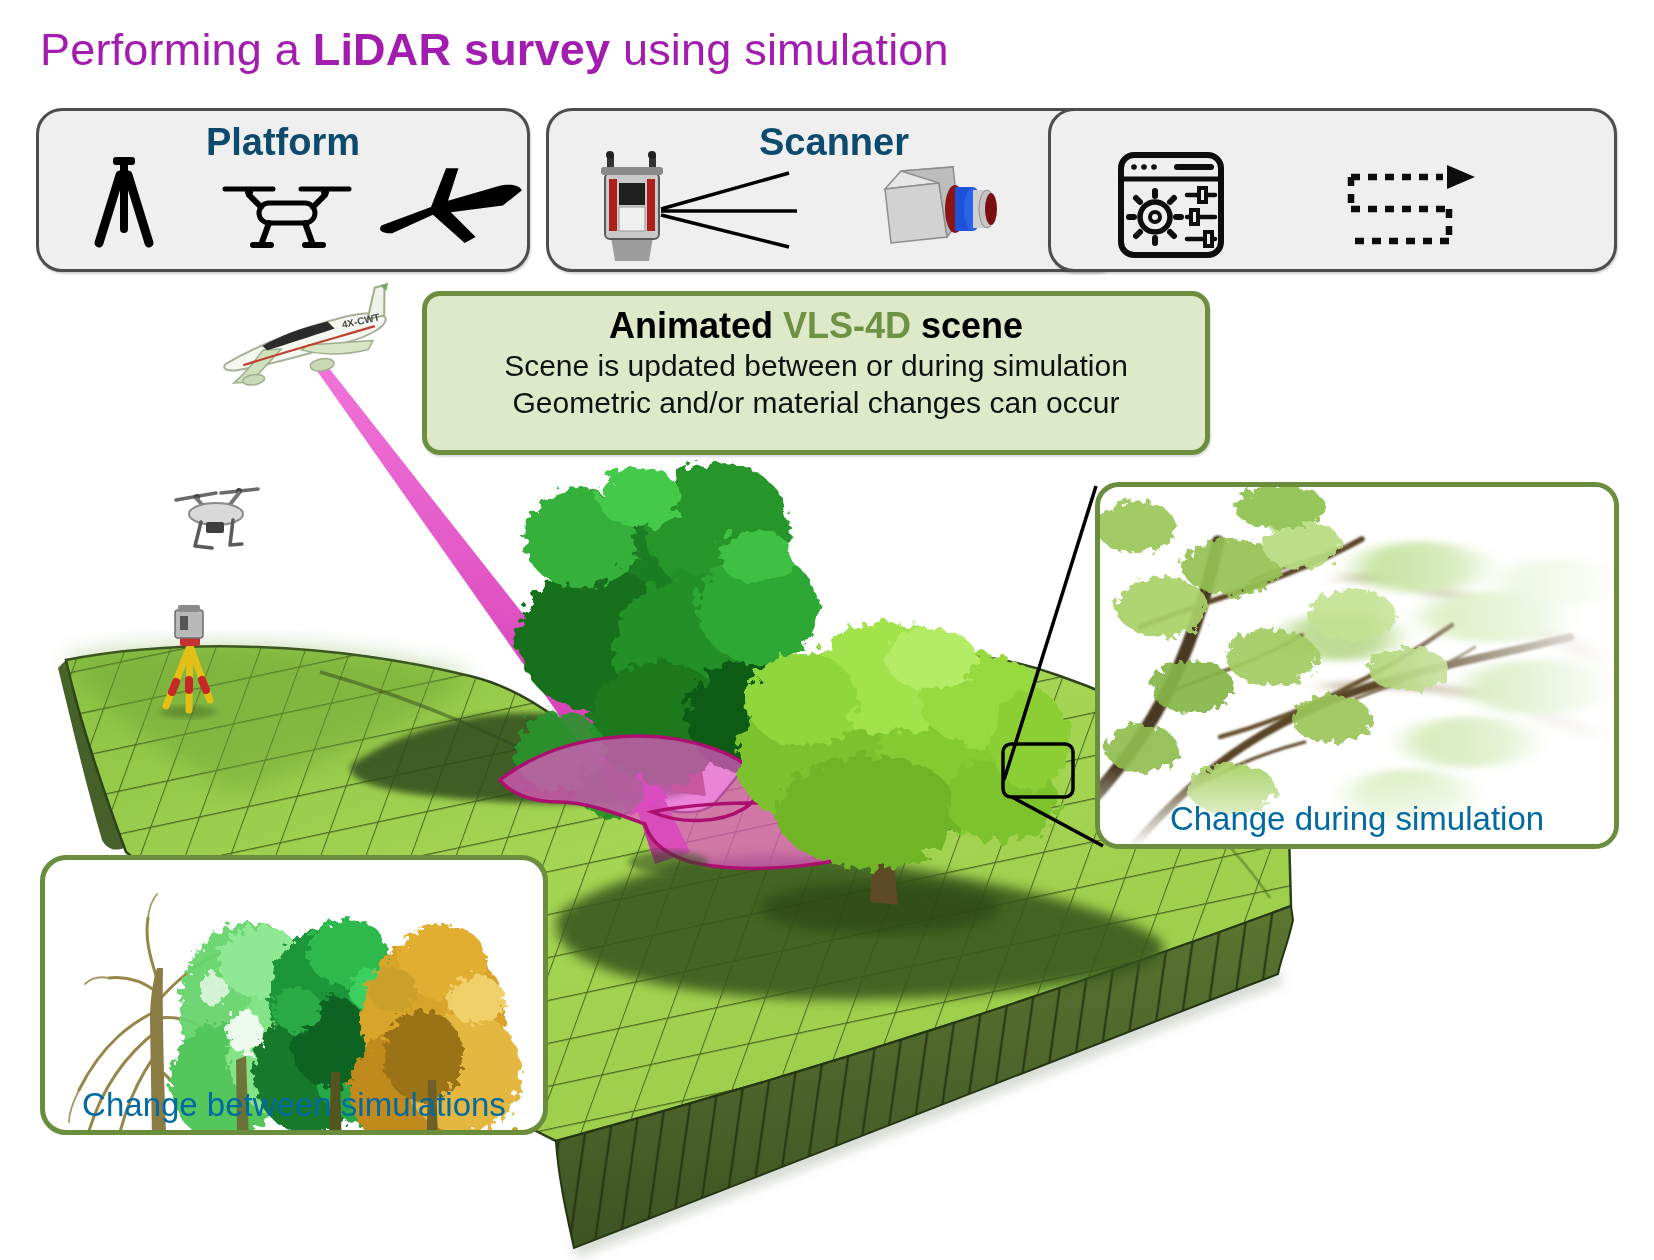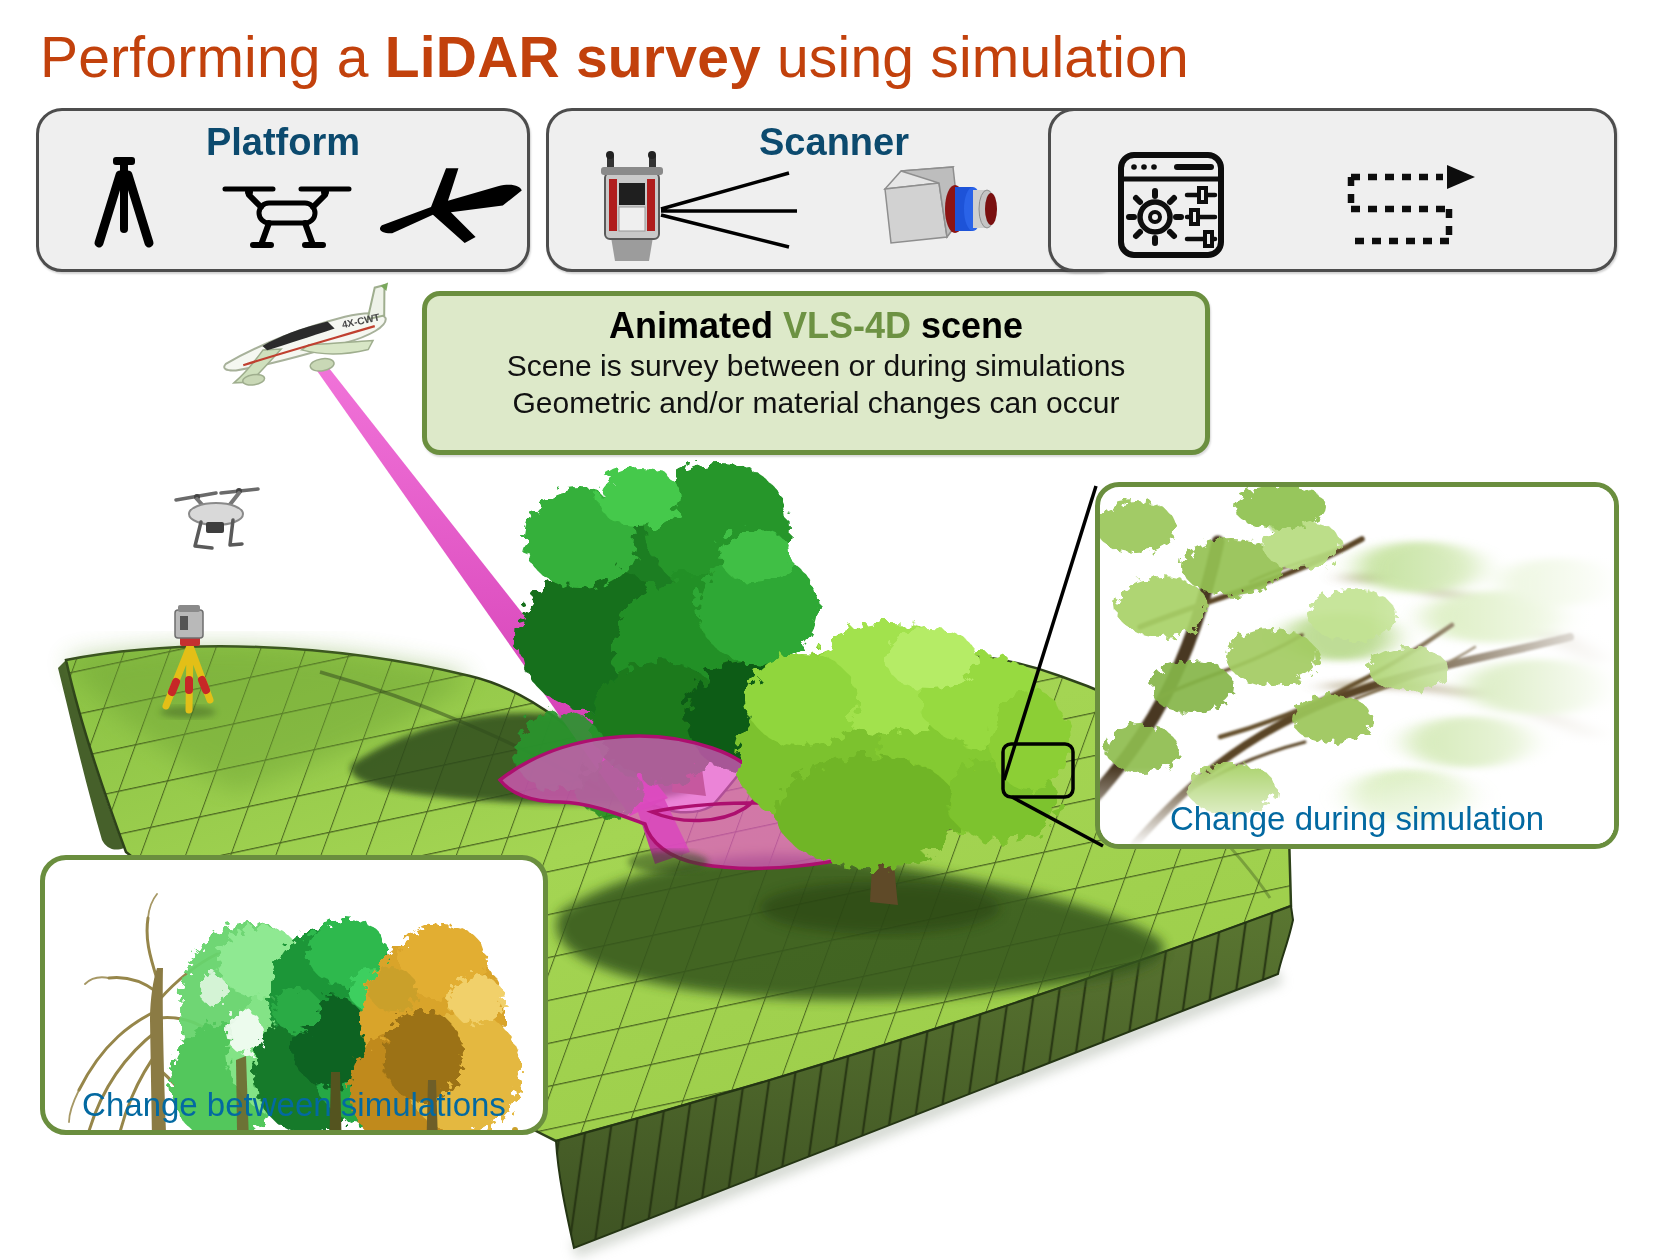--- a/index.html
+++ b/index.html
@@ -1,19 +1,19 @@
 <!DOCTYPE html>
 <html><head>
 <meta charset="utf-8">
 <style>
   html,body{margin:0;padding:0;background:#ffffff;}
   #canvas{position:relative;width:1654px;height:1260px;overflow:hidden;background:#ffffff;
           font-family:"Liberation Sans",sans-serif;color:#111;}
   
-  #title{position:absolute;left:40px;top:24px;font-size:57px;letter-spacing:.2px;color:#c2410c;}
+  #title{position:absolute;left:40px;top:24px;font-size:45px;letter-spacing:.2px;color:#a21caf;}
   #title b{font-weight:700;}
   
   .pipe-box{position:absolute;top:108px;height:164px;background:#efefef;
             border:3.5px solid #4d4d4d;border-radius:26px;box-sizing:border-box;
             box-shadow:1px 2px 2px rgba(0,0,0,.18);}
   .pipe-box h2{margin:10px 0 0 0;text-align:center;font-size:38px;font-weight:700;color:#0c4a6e;}
   .icon-row{position:absolute;left:0;right:0;bottom:6px;height:112px;}
   
   #scene-box{position:absolute;left:422px;top:291px;width:788px;height:164px;box-sizing:border-box;
              background:#dde9c9;border:5px solid #6b8f3f;border-radius:18px;text-align:center;
@@ -314,21 +314,21 @@
           <path d="M398,58 V90"></path>
           <path d="M398,90 H302"></path>
           <path d="M396,14 L424,26 L396,38 Z" fill="#0d0d0d" stroke="none"></path>
         </g>
       </svg>
     </div>
   </div>
 
   <div id="scene-box">
     <div class="bt"><span>Animated </span><span class="hl">VLS-4D</span><span> scene</span></div>
-    <div class="bl">Scene is survey between or during simulations</div>
+    <div class="bl">Scene is updated between or during simulation</div>
     <div class="bl">Geometric and/or material changes can occur</div>
   </div>
 
   <div class="inset" id="inset-during">
     <svg width="514" height="357" viewBox="0 0 514 357">
       <defs>
         <filter id="r-streak" x="-30%" y="-30%" width="180%" height="160%">
           <feGaussianBlur stdDeviation="14 3"></feGaussianBlur>
         </filter>
         <filter id="r-soft">

